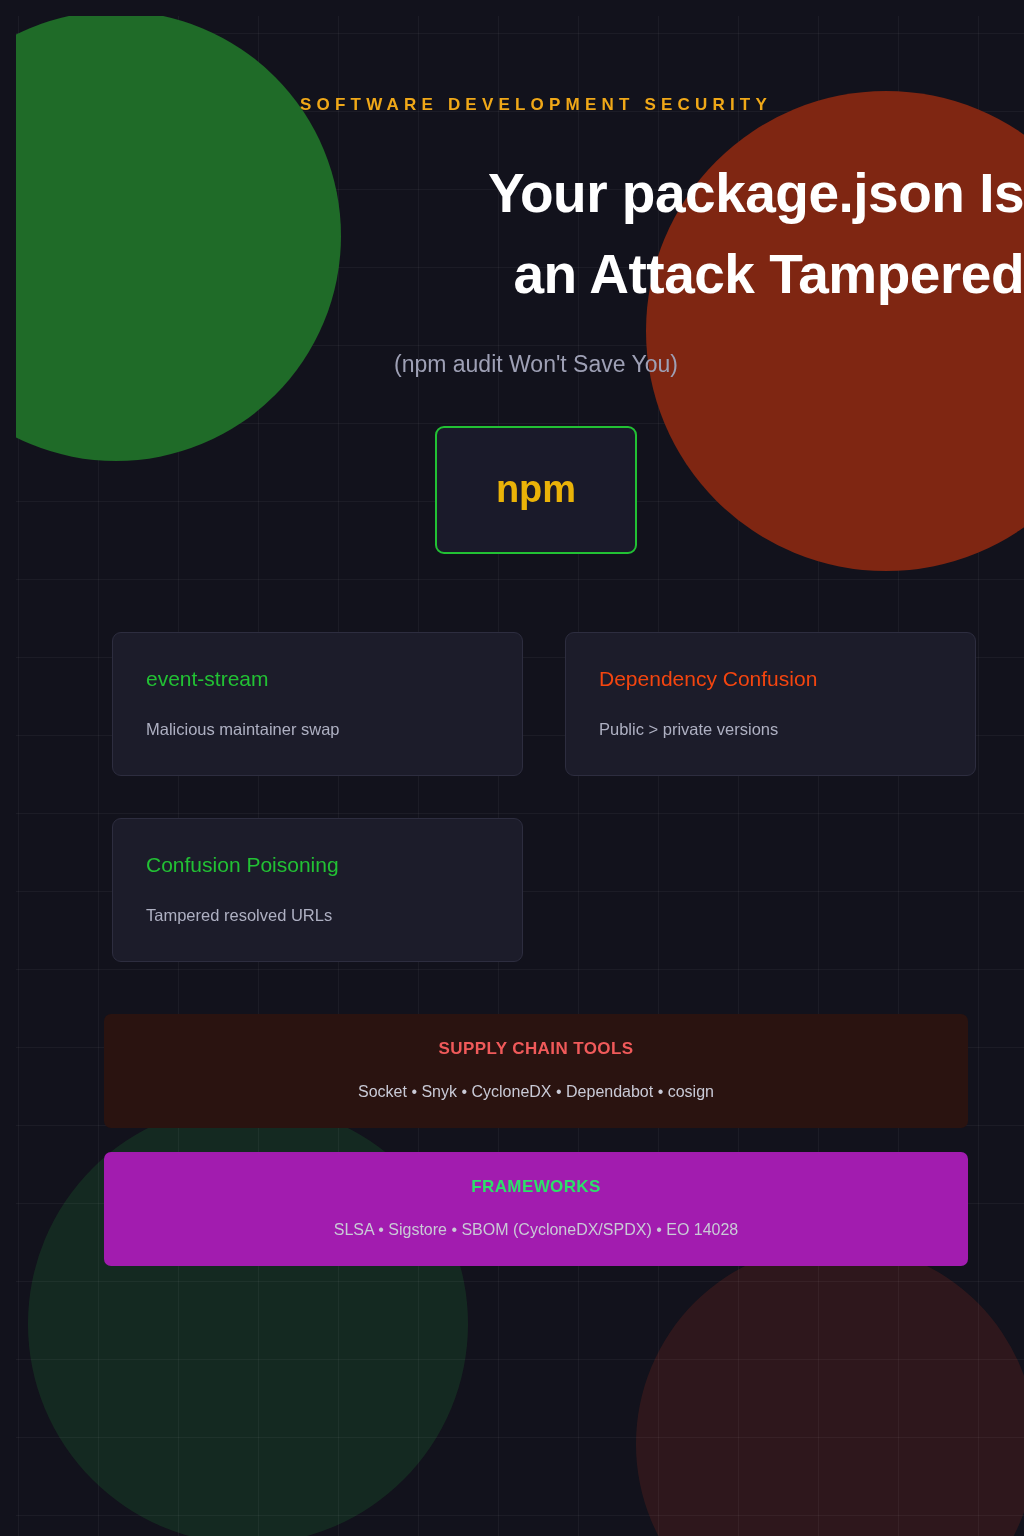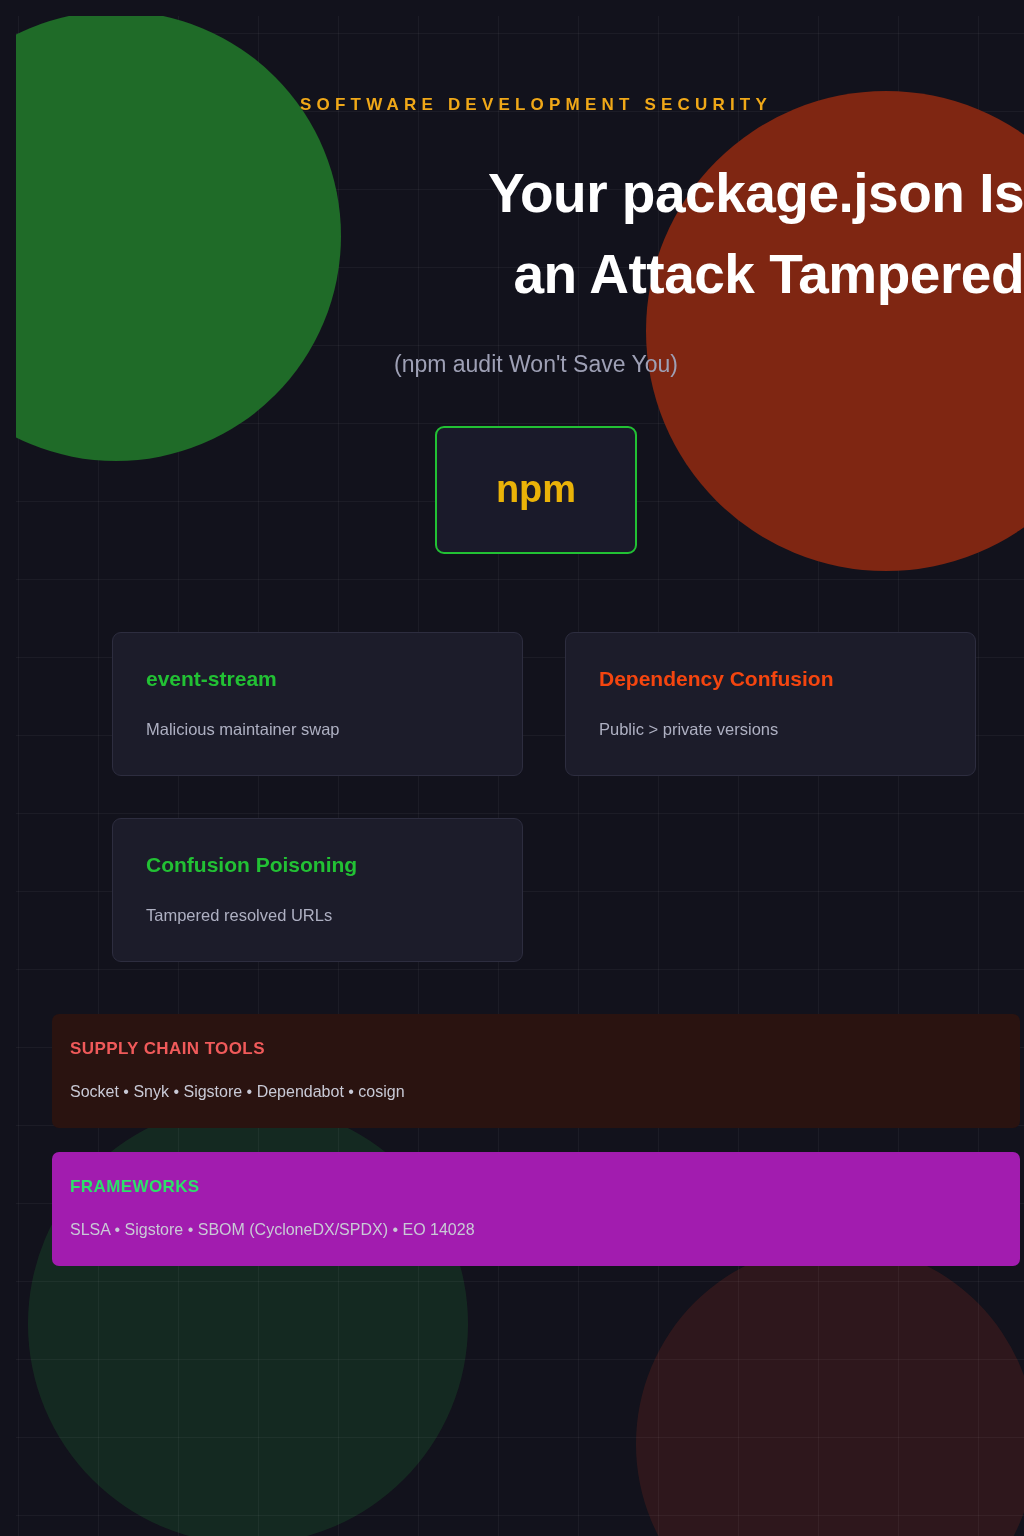--- a/index.html
+++ b/index.html
@@ -83,32 +83,32 @@
     grid-template-columns:411px 411px;
     grid-gap:42px 42px;
   }
   .card {
     height:144px;
     background:#1c1c2a;
     border:1px solid #2d2d3f;
     border-radius:9px;
     padding:26px 25px 0 25px;
   }
-  .card-title { font-size:21px; font-weight:bold; line-height:1.1; }
+  .card-title { font-size:21px; font-weight:normal; line-height:1.1; }
   .card-title.green { color:#22c134; }
   .card-title.orange { color:#f4450f; }
   .card-sub { margin-top:14px; font-size:16.5px; color:#aeb0c2; }
 
   
   .banner {
-    width:968px;
+    width:864px;
     margin:44px auto 0;
     border-radius:7px;
     padding:17px 10px 19px;
-    text-align:left;
+    text-align:center;
   }
   .banner.tools { background:#2a1310; }
   .banner.frameworks { background:#a21caf; margin-top:24px; }
   .banner-title { font-size:17px; font-weight:bold; letter-spacing:0.4px; }
   .banner.tools .banner-title { color:#f05a5a; }
   .banner.frameworks .banner-title { color:#2de06a; }
   .banner-items { margin-top:8px; font-size:16px; color:#c9cad6; }
 </style>
 </head>
 <body>
@@ -153,21 +153,21 @@
       <div class="card">
         <div class="card-title green">Confusion Poisoning</div>
         <div class="card-sub">Tampered resolved URLs</div>
       </div>
 
 
     </div>
 
     <div class="banner tools">
       <div class="banner-title">SUPPLY CHAIN TOOLS</div>
-      <div class="banner-items">Socket  •  Snyk  •  Sigstore  •  Dependabot  •  cosign</div>
+      <div class="banner-items">Socket  •  Snyk  •  CycloneDX  •  Dependabot  •  cosign</div>
     </div>
 
     <div class="banner frameworks">
       <div class="banner-title">FRAMEWORKS</div>
       <div class="banner-items">SLSA  •  Sigstore  •  SBOM (CycloneDX/SPDX)  •  EO 14028</div>
     </div>
 
   </div>
 </div>
 

